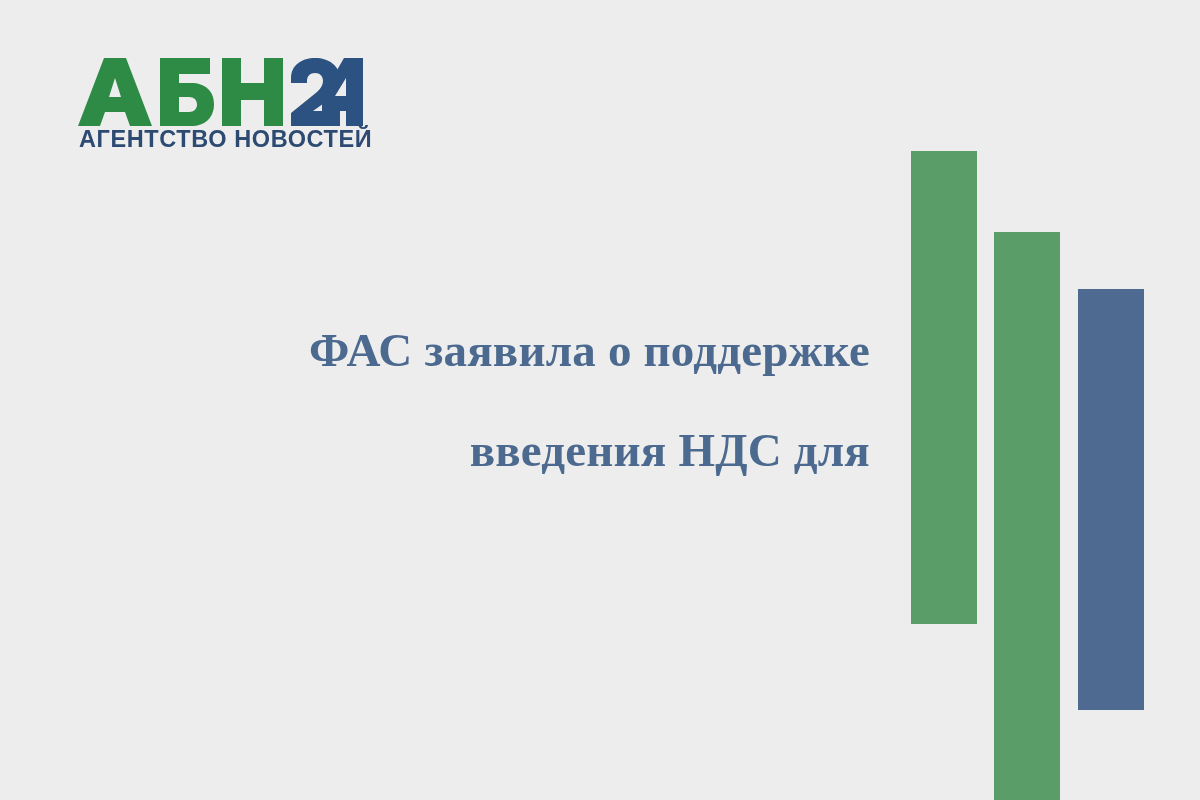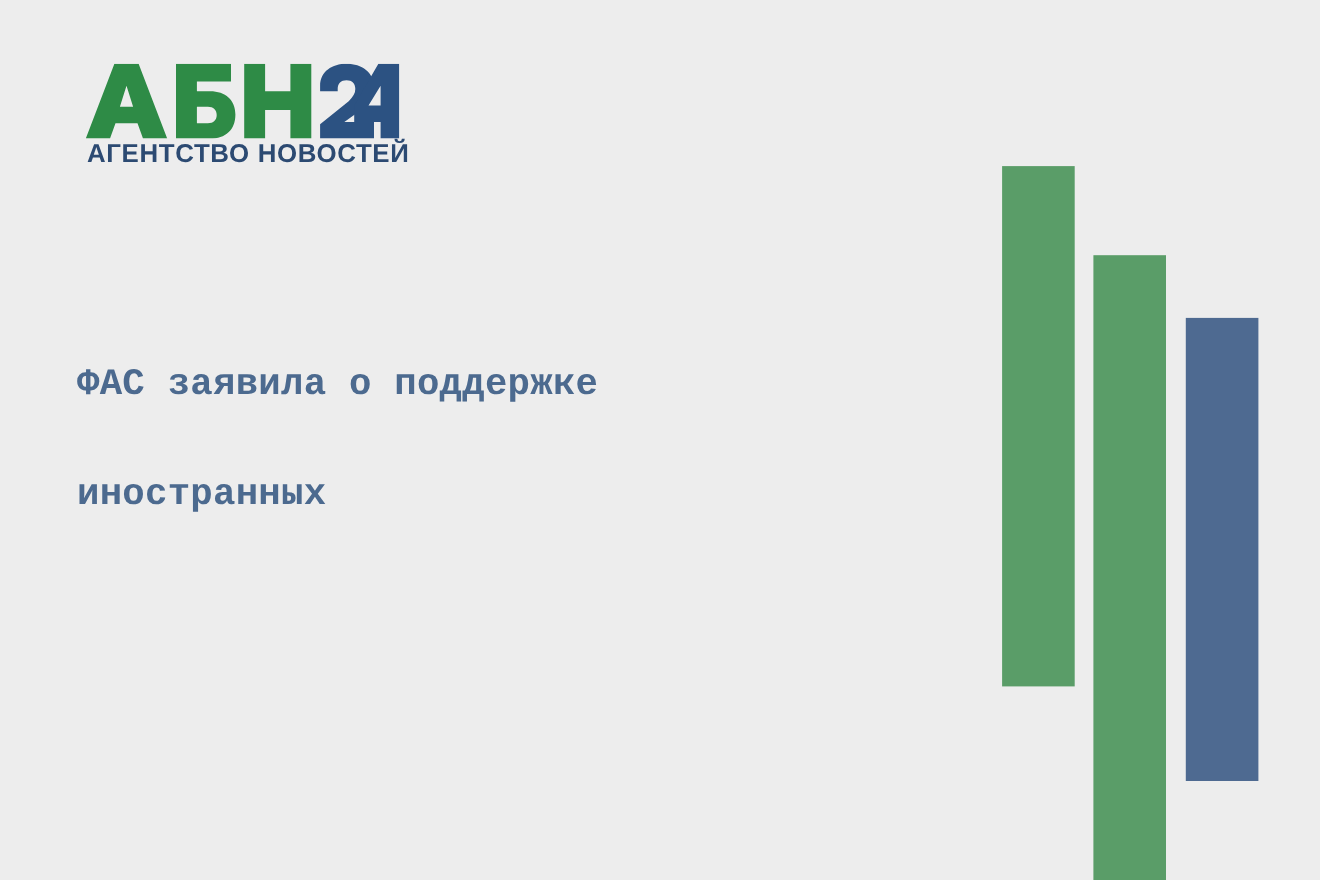--- a/index.html
+++ b/index.html
@@ -49,26 +49,27 @@
     white-space: nowrap;
     line-height: 1;
   }
 
   
   .headline {
     position: absolute;
     left: 70px;
     top: 300px;
     width: 800px;
-    font-family: Liberation Mono, monospace;
+    font-family: Liberation Serif, serif;
     font-weight: 700;
-    font-size: 34px;
+    font-size: 47px;
     line-height: 100px;
     color: #4c6a8f;
     letter-spacing: 0.2px;
+    text-align: right;
   }
   .headline-line {
     display: block;
     white-space: nowrap;
   }
 
   
   .bars {
     position: absolute;
     left: 0;
@@ -107,21 +108,21 @@
       <path d="M266 0 L284 0 L284 0 L285 0 L285 40 L285 40 L285 53 L285 53 L285 68
                L268 68 L268 53 L244 53 L244 38 L266 0 Z
                M268 20 L257 38 L268 38 Z" fill="#2c5282"></path>
     </svg>
 
     <div class="logo-tagline" style="color: rgb(44, 74, 114);">АГЕНТСТВО НОВОСТЕЙ</div>
   </div>
 
   <div class="headline" style="color: rgb(76, 106, 143);">
     <span class="headline-line">ФАС заявила о поддержке</span>
-    <span class="headline-line">иностранных</span>
+    <span class="headline-line">введения НДС для</span>
   </div>
 
   <div class="bars">
     <div class="bar" style="left: 911px; top: 151px; width: 66px; height: 473px; background: rgb(90, 157, 104);"></div>
     <div class="bar" style="left: 994px; top: 232px; width: 66px; height: 568px; background: rgb(90, 157, 104);"></div>
     <div class="bar" style="left: 1078px; top: 289px; width: 66px; height: 421px; background: rgb(78, 106, 145);"></div>
   </div>
 
 </div>
 

